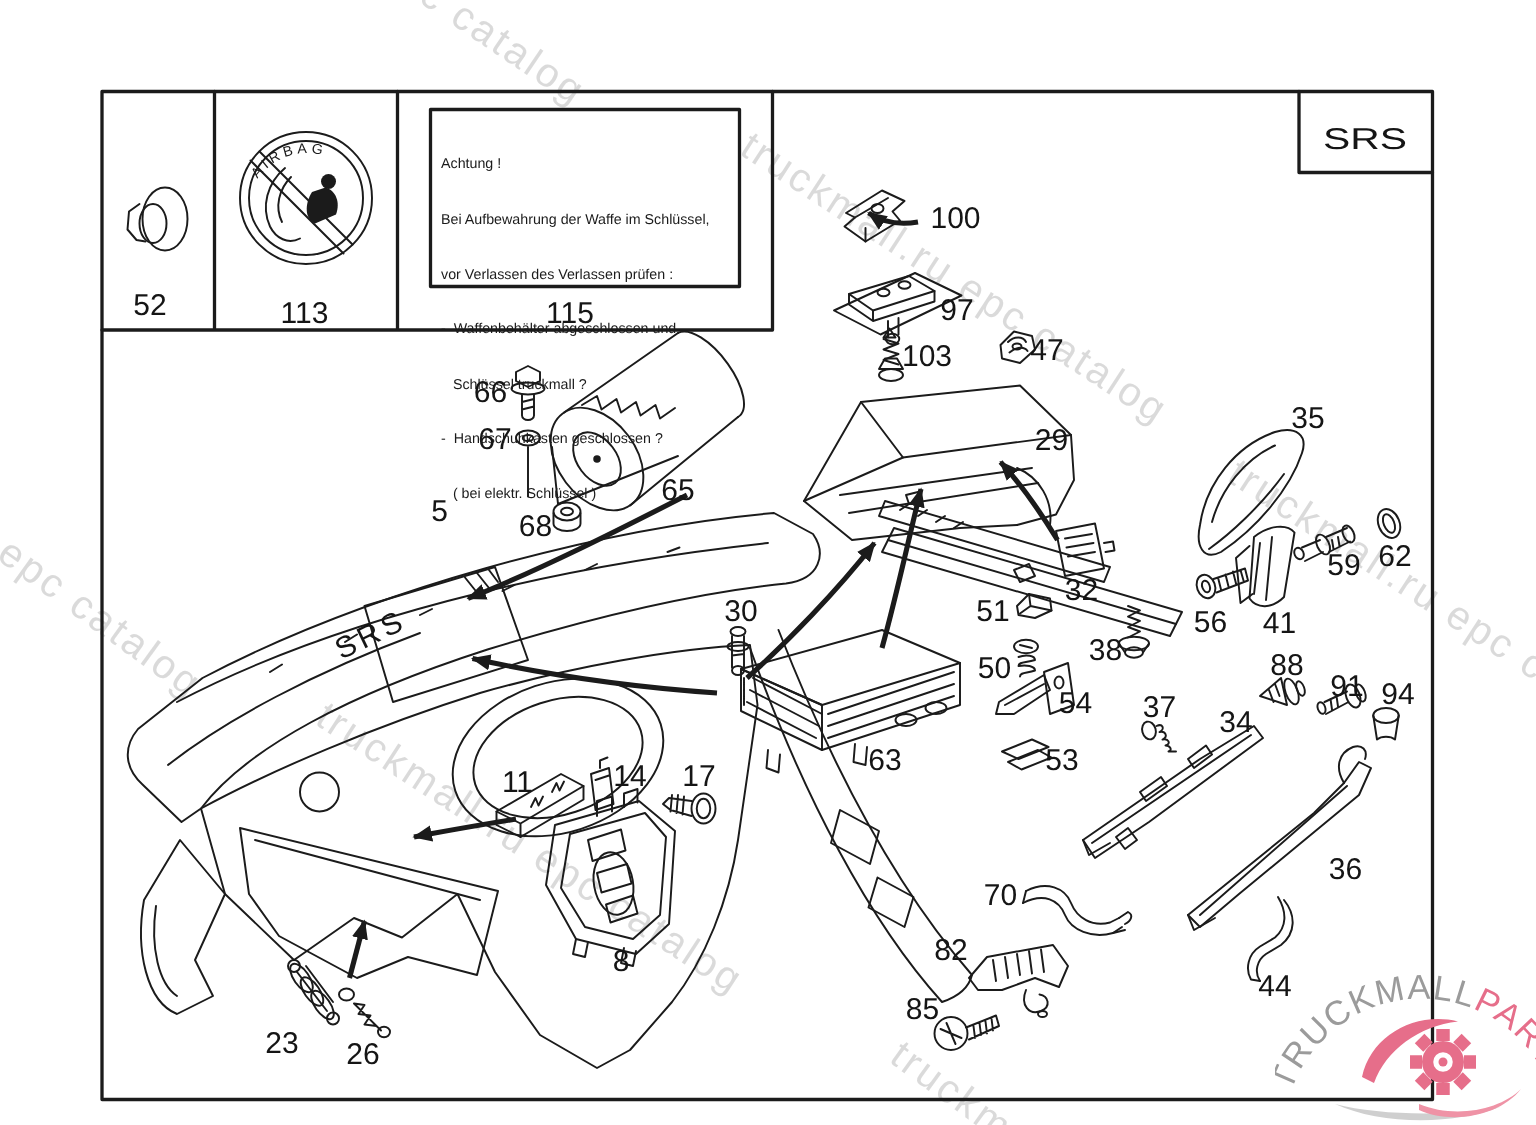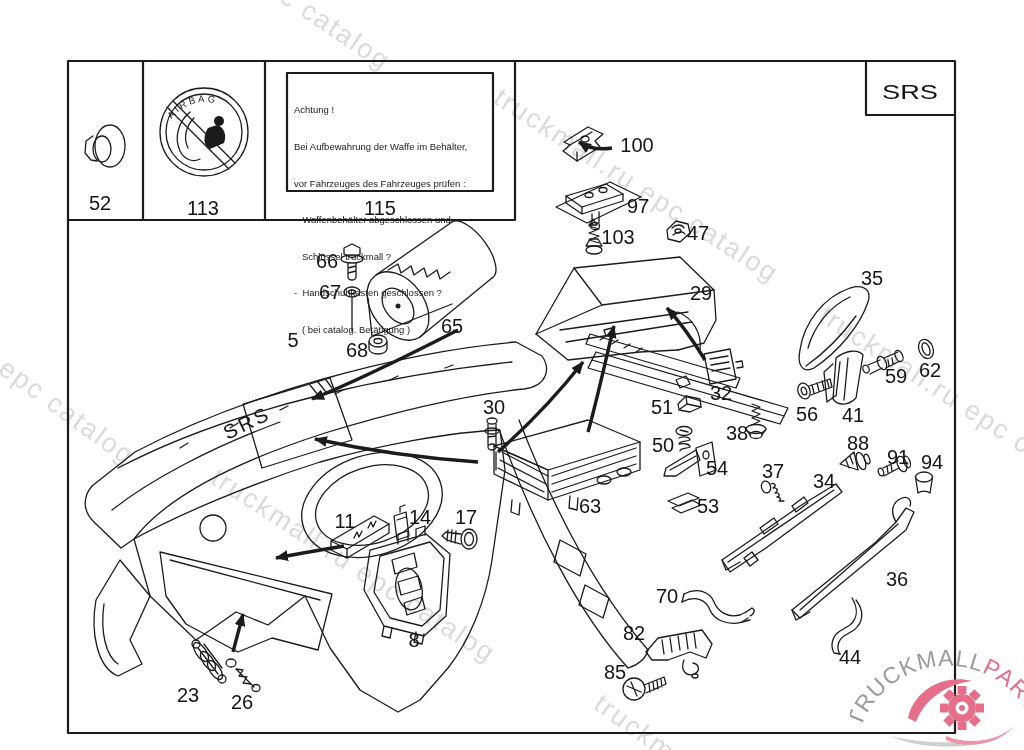--- a/index.html
+++ b/index.html
@@ -371,26 +371,26 @@
       <text class="lbl" x="634" y="640">82</text>
       <text class="lbl" x="615" y="679">85</text>
       <text class="lbl" x="850" y="664">44</text>
       <text class="lbl" x="188" y="702">23</text>
       <text class="lbl" x="242" y="709">26</text>
     </g>
   </svg>
 
   <div class="warnbox">
     <div>Achtung !</div>
-    <div>Bei Aufbewahrung der Waffe im Behälter,</div>
-    <div>vor Fahrzeuges des Fahrzeuges prüfen :</div>
+    <div>Bei Aufbewahrung der Waffe im Schlüssel,</div>
+    <div>vor Verlassen des Verlassen prüfen :</div>
     <div>-  Waffenbehälter abgeschlossen und</div>
     <div>   Schlüssel truckmall ?</div>
     <div>-  Handschuhkasten geschlossen ?</div>
-    <div>   ( bei catalog. Betätigung )</div>
+    <div>   ( bei elektr. Schlüssel )</div>
   </div>
 
   <svg class="overlay" style="left:850px;top:648px;" width="190" height="102" viewBox="0 0 190 102">
     <defs>
         <path id="logoArc" d="M10,82 A92,92 0 0 1 184,78" fill="none"></path>
       </defs>
     <path d="M40,88 C70,102 120,102 150,90 C120,96 70,96 40,88 Z" fill="#cfcfcf"></path>
     <path d="M58,70 C64,42 94,26 122,33 C96,36 74,52 66,74 Z" fill="#e66e8a"></path>
     <path d="M96,88 C120,98 150,92 164,78 C150,96 118,102 96,92 Z" fill="#ef93a6"></path>
     <g>

